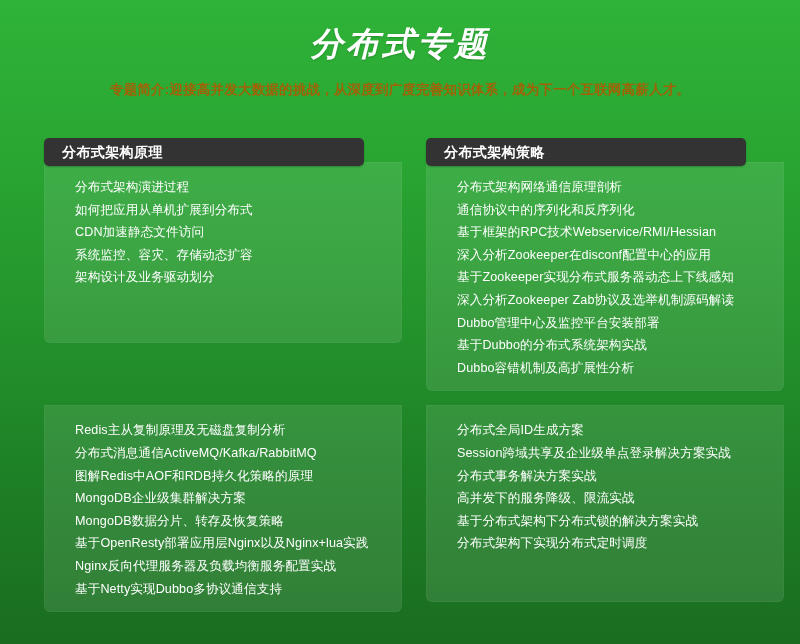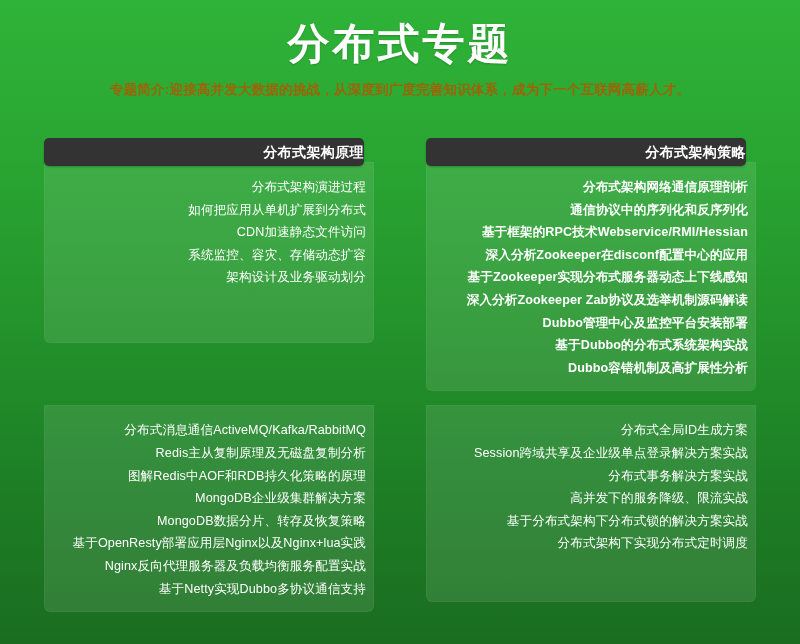--- a/index.html
+++ b/index.html
@@ -20,27 +20,28 @@
     height: 644px;
     box-sizing: border-box;
   }
 
   
   .hero {
     padding-top: 22px;
     text-align: center;
   }
   .hero-title {
-    font-size: 42px;
+    font-size: 33px;
     font-weight: bold;
     color: #ffffff;
     letter-spacing: 3px;
     line-height: 44px;
     margin: 0;
     text-shadow: 0 1px 2px rgba(0,0,0,0.18);
+    font-style: italic;
   }
   .hero-sub {
     margin: 14px 0 0 0;
     font-size: 13.5px;
     font-weight: bold;
     color: #a16207;
     line-height: 20px;
     letter-spacing: 0.2px;
   }
 
@@ -53,21 +54,20 @@
     display: flex;
     flex-wrap: wrap;
     justify-content: space-between;
     align-content: flex-start;
   }
 
   .card {
     width: 330px;
     margin-bottom: 18px;
     position: relative;
-    text-align: right;
   }
 
   .card-header {
     position: relative;
     z-index: 2;
     box-sizing: border-box;
     width: 320px;
     height: 28px;
     line-height: 28px;
     background: #333333;
@@ -77,41 +77,41 @@
     font-weight: bold;
     padding-left: 18px;
     letter-spacing: 0.4px;
     box-shadow: 0 1px 2px rgba(0,0,0,0.25);
   }
 
   .card-body {
     position: relative;
     z-index: 1;
     box-sizing: border-box;
-    width: 330px;
+    width: 358px;
     margin-top: -4px;
-    padding: 14px 0 12px 4px;
+    padding: 14px 0 12px 16px;
     border-radius: 0 0 6px 6px;
     background: rgba(255,255,255,0.10);
     box-shadow: inset 0 0 0 1px rgba(255,255,255,0.04);
   }
 
   .card-item {
     font-size: 12.6px;
     color: #ffffff;
     line-height: 22.6px;
     padding-left: 15px;
     padding-right: 8px;
     white-space: nowrap;
     letter-spacing: 0.1px;
   }
 
   
   .card.tall-a .card-body { min-height: 181px; }
-  .card.tall-b .card-body { min-height: 181px; font-weight: bold; }
+  .card.tall-b .card-body { min-height: 181px; }
   .card.tall-c .card-body { min-height: 197px; }
   .card.tall-d .card-body { min-height: 197px; }
 </style>
 </head>
 <body>
 
 <div class="page">
 
   <div class="hero">
     <h1 class="hero-title">分布式专题</h1>
@@ -138,22 +138,22 @@
           <div class="card-item">深入分析Zookeeper在disconf配置中心的应用</div>
           <div class="card-item">基于Zookeeper实现分布式服务器动态上下线感知</div>
           <div class="card-item">深入分析Zookeeper Zab协议及选举机制源码解读</div>
           <div class="card-item">Dubbo管理中心及监控平台安装部署</div>
           <div class="card-item">基于Dubbo的分布式系统架构实战</div>
           <div class="card-item">Dubbo容错机制及高扩展性分析</div>
         </div>
       </div>
       <div class="card tall-c">
         <div class="card-body">
+          <div class="card-item">Redis主从复制原理及无磁盘复制分析</div>
           <div class="card-item">分布式消息通信ActiveMQ/Kafka/RabbitMQ</div>
-          <div class="card-item">Redis主从复制原理及无磁盘复制分析</div>
           <div class="card-item">图解Redis中AOF和RDB持久化策略的原理</div>
           <div class="card-item">MongoDB企业级集群解决方案</div>
           <div class="card-item">MongoDB数据分片、转存及恢复策略</div>
           <div class="card-item">基于OpenResty部署应用层Nginx以及Nginx+lua实践</div>
           <div class="card-item">Nginx反向代理服务器及负载均衡服务配置实战</div>
           <div class="card-item">基于Netty实现Dubbo多协议通信支持</div>
         </div>
       </div>
       <div class="card tall-d">
         <div class="card-body">

